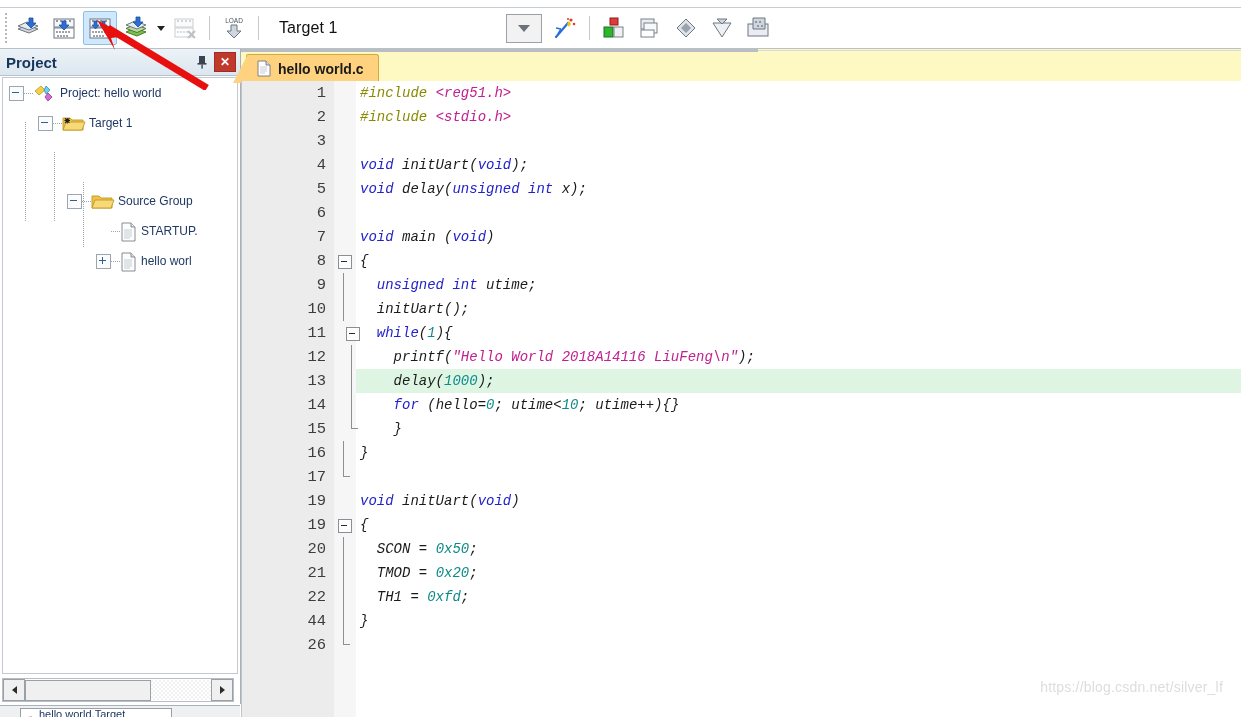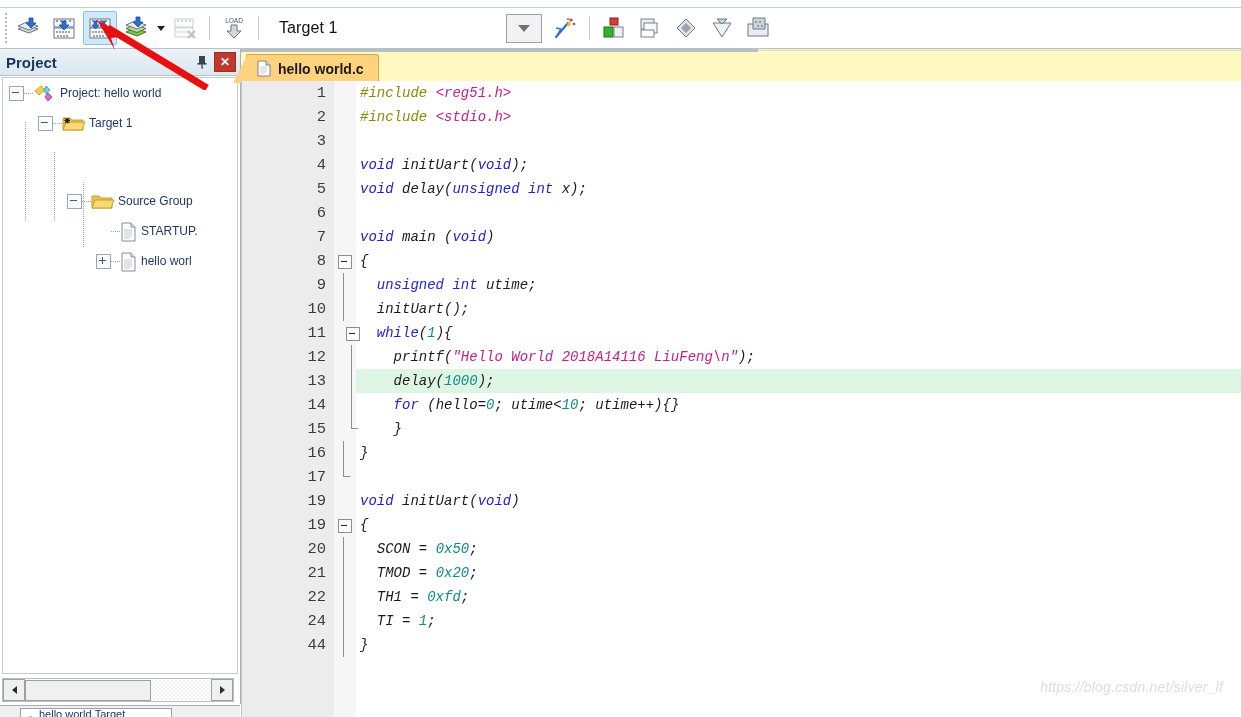--- a/index.html
+++ b/index.html
@@ -296,21 +296,20 @@
   .pp { color: #8a8a00; }          
   .st { color: #c02090; }          
   .nm { color: #0f8a8a; }          
   .pl { color: #1a1a1a; }          
 
   .watermark {
     position: absolute; right: 18px; bottom: 22px;
     font-size: 14px; color: #dddddd;
     font-family: "Liberation Sans", sans-serif;
     letter-spacing: .2px;
-    font-style: italic;
   }
 
   
   .annot-arrow {
     position: absolute; left: 85px; top: 8px; width: 130px; height: 82px;
     pointer-events: none;
   }
 </style>
 </head>
 <body>
@@ -647,22 +646,22 @@
           <div class="cline hl"><div class="ctext-bg"></div><span class="lnum">13</span><span class="foldline" style="left: 109px;"></span><span class="ctext"><span class="pl">    delay(</span><span class="nm">1000</span><span class="pl">);</span></span></div>
           <div class="cline"><span class="lnum">14</span><span class="foldline" style="left: 109px;"></span><span class="ctext"><span class="pl">    </span><span class="k">for</span><span class="pl"> (hello=</span><span class="nm">0</span><span class="pl">; utime&lt;</span><span class="nm">10</span><span class="pl">; utime++){}</span></span></div>
           <div class="cline"><span class="lnum">15</span><span class="foldend" style="left: 109px;"></span><span class="ctext"><span class="pl">    }</span></span></div>
           <div class="cline"><span class="lnum">16</span><span class="foldline"></span><span class="ctext"><span class="pl">}</span></span></div>
           <div class="cline"><span class="lnum">17</span><span class="foldend"></span><span class="ctext"><span class="pl"></span></span></div>
           <div class="cline"><span class="lnum">19</span><span class="ctext"><span class="k">void</span><span class="pl"> initUart(</span><span class="k">void</span><span class="pl">)</span></span></div>
           <div class="cline"><span class="lnum">19</span><span class="fold"></span><span class="ctext"><span class="pl">{</span></span></div>
           <div class="cline"><span class="lnum">20</span><span class="foldline"></span><span class="ctext"><span class="pl">  SCON = </span><span class="nm">0x50</span><span class="pl">;</span></span></div>
           <div class="cline"><span class="lnum">21</span><span class="foldline"></span><span class="ctext"><span class="pl">  TMOD = </span><span class="nm">0x20</span><span class="pl">;</span></span></div>
           <div class="cline"><span class="lnum">22</span><span class="foldline"></span><span class="ctext"><span class="pl">  TH1 = </span><span class="nm">0xfd</span><span class="pl">;</span></span></div>
-          <div class="cline"><span class="lnum">24</span><span class="foldline"></span><span class="ctext"><span class="pl">  TI = </span><span class="nm">1</span><span class="pl">;</span></span></div>
           <div class="cline"><span class="lnum">44</span><span class="foldline"></span><span class="ctext"><span class="pl">}</span></span></div>
+          <div class="cline"><span class="lnum">26</span><span class="foldend"></span><span class="ctext"><span class="pl"></span></span></div>
         </div>
     </div>
 
     <div class="watermark">https://blog.csdn.net/silver_lf</div>
   </div>
 
   <div class="annot-arrow">
     <svg width="130" height="82" viewBox="0 0 130 82">
       <defs>
         <marker id="ah" markerWidth="6" markerHeight="6" refX="3" refY="3" orient="auto">

